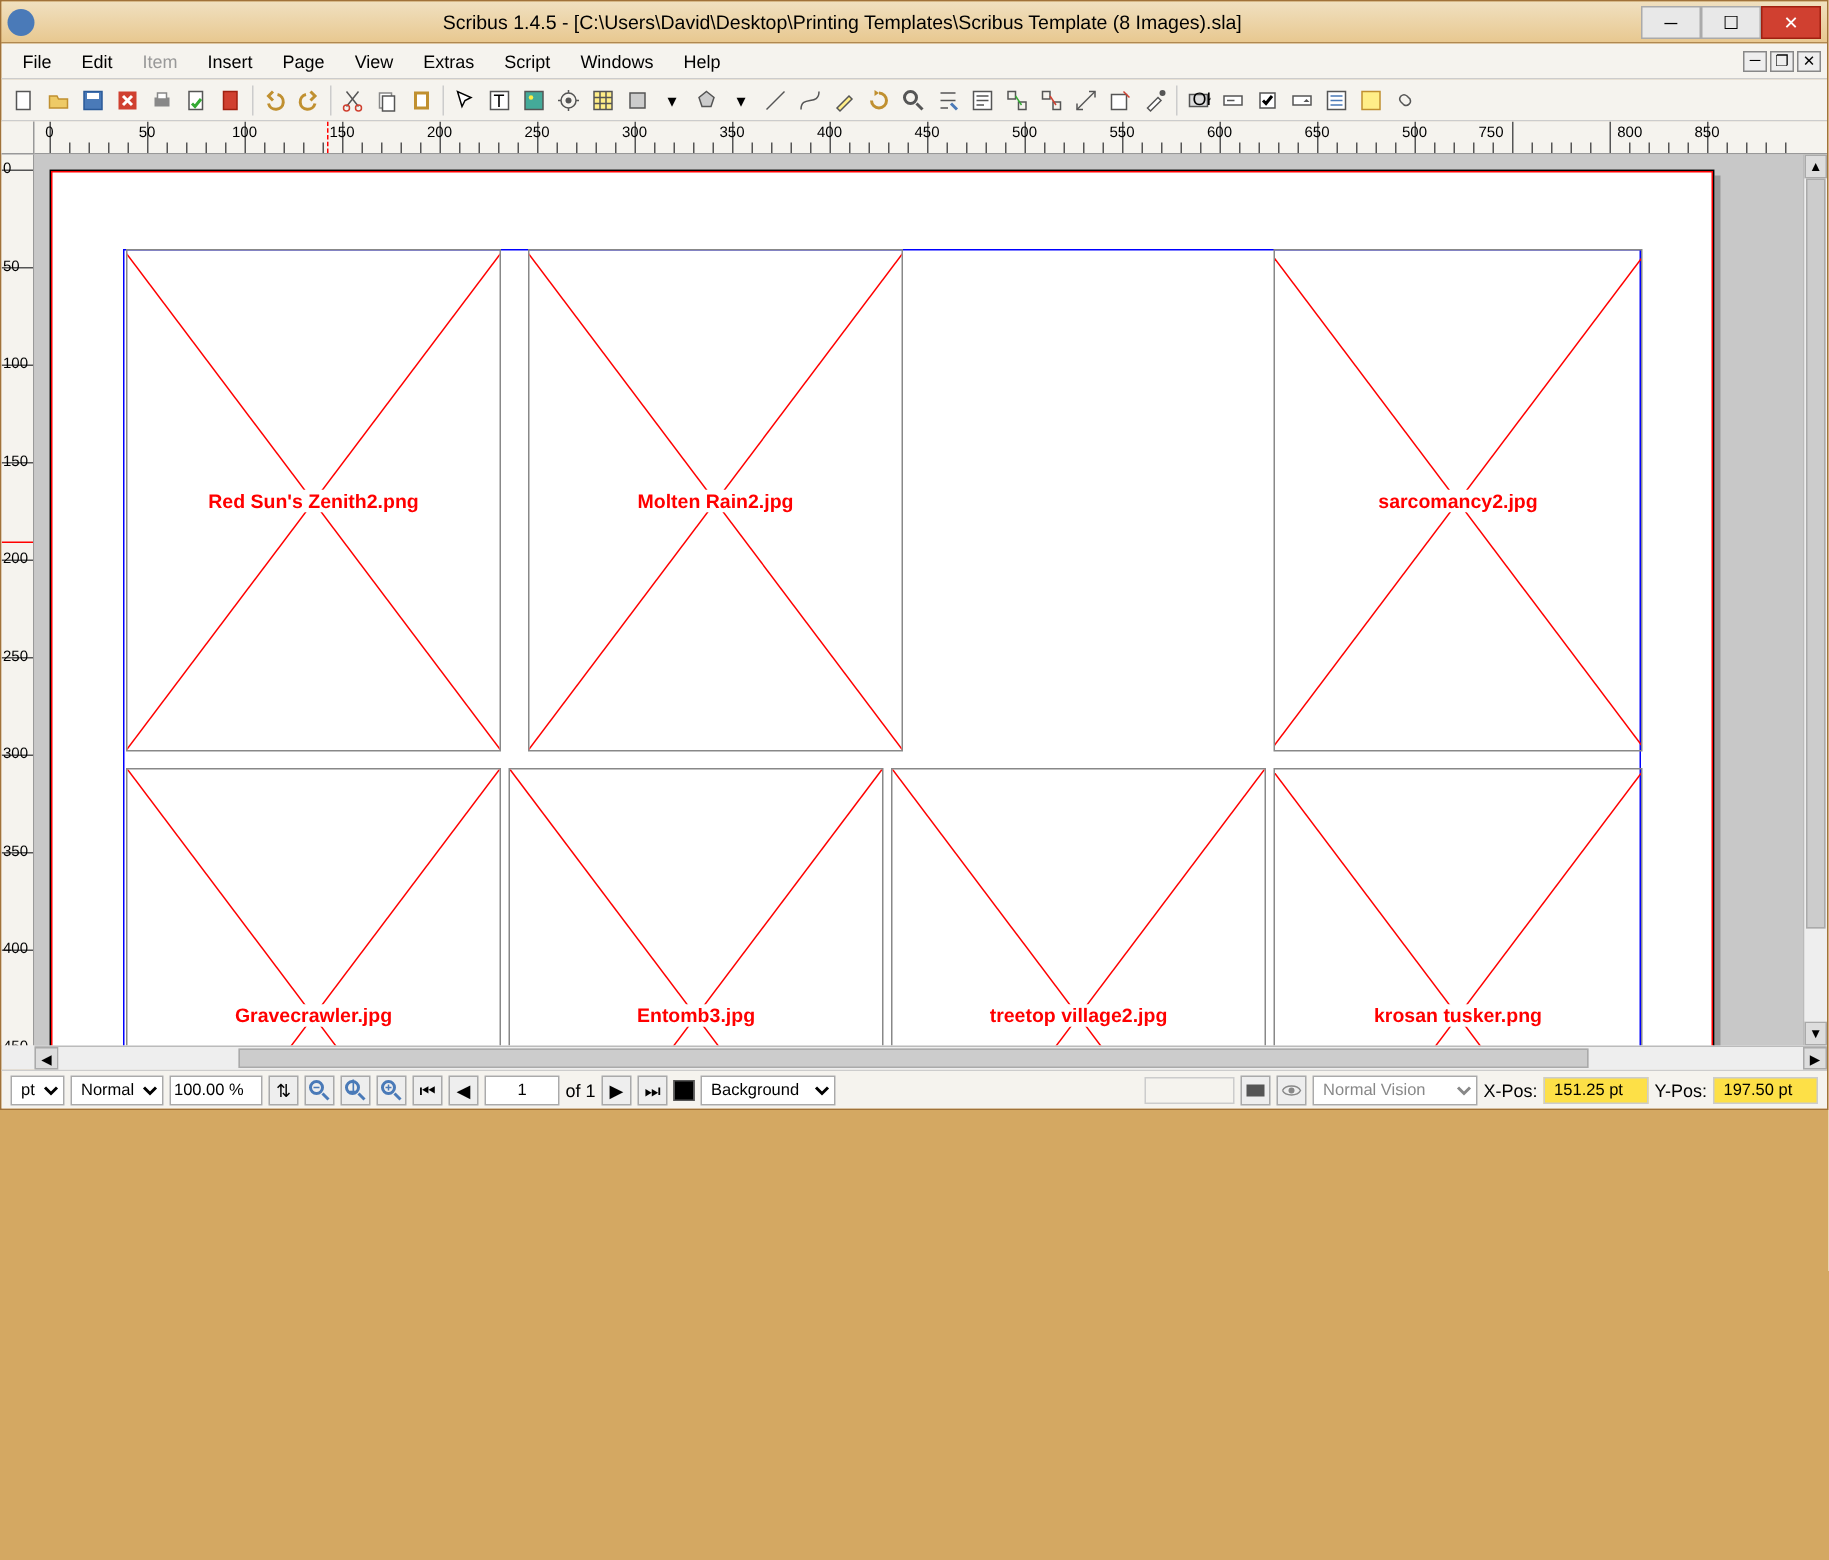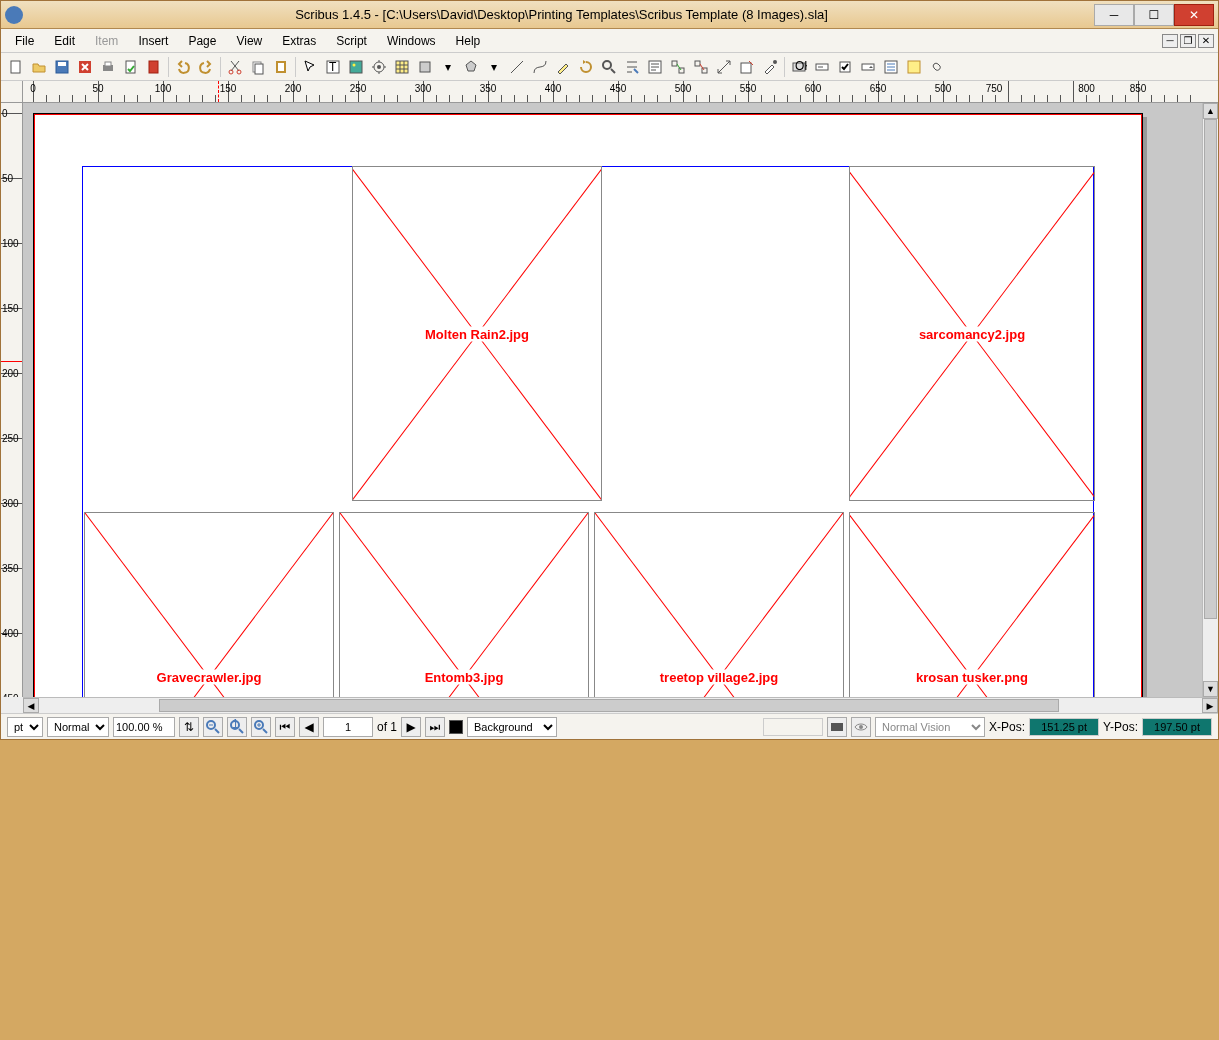--- a/index.html
+++ b/index.html
@@ -51,21 +51,21 @@
 .vscroll .sthumb { position:absolute; left:1px; right:1px; top:0; height:500px; background:#ccc; border:1px solid #aaa; }
 
 .hscrollrow { height: 16px; display:flex; background:#e8e8e8; border-top:1px solid #bbb; margin-left:22px;}
 .hscrollrow .sbtn { width:16px; background:#ddd; border:1px solid #aaa; display:flex; align-items:center; justify-content:center; font-size:9px;}
 .hscrollrow .strack { flex:1; background:#eee; position:relative;}
 .hscrollrow .sthumb { position:absolute; top:1px; bottom:1px; left:120px; width:900px; background:#ccc; border:1px solid #aaa;}
 
 .statusbar { height: 26px; background: #f5f3ee; display: flex; align-items: center; padding: 0 6px; border-top: 1px solid #ccc; gap: 4px; }
 .statusbar select, .statusbar input { height: 20px; font-size: 11px; border: 1px solid #aaa; padding: 0 2px; background:#fff; }
 .statusbar .sp { flex: 1; }
-.statusbar .coord { border: 1px solid #ccc; padding: 2px 6px; min-width: 70px; background:#0f766e; font-size:11px;text-align:center; }
+.statusbar .coord { border: 1px solid #ccc; padding: 2px 6px; min-width: 70px; background:#fde047; font-size:11px; }
 .statusbar .sbtn2 { width:20px; height:20px; border:1px solid #aaa; display:flex; align-items:center; justify-content:center; background:#eee; }
 
 .ruler-corner { position:absolute; left:0; top:0; width:22px; height:22px; background:#f5f3ee; border-right:1px solid #999; border-bottom:1px solid #999; z-index:5;}
 .cursor-h { position:absolute; top:0; bottom:0; width:0; border-left:1px dashed #ff0000; pointer-events:none; }
 .cursor-v { position:absolute; left:0; right:0; height:0; border-top:1px solid #ff0000; pointer-events:none; }
 
 svg.ico { width:16px; height:16px; }
 </style>
 </head>
 <body>
@@ -470,20 +470,25 @@
           <div class="tick" style="top: 725px;"></div>
           <div class="ticklbl" style="top: 725px;">550</div>
           <div class="tick" style="top: 790px;"></div>
           <div class="ticklbl" style="top: 790px;">600</div>
         </div>
       <div class="canvas-outer">
         <div class="canvas">
           <div class="bleed"></div>
           <div class="margin"></div>
 
+          <div class="frame" style="left:50px; top:52px; width:250px; height:335px">
+            <div class="x1"></div>
+              <div class="x2"></div>
+            <div class="flabel">Red Sun's Zenith2.png</div>
+          </div>
           <div class="frame" style="left:318px; top:52px; width:250px; height:335px">
             <div class="x1"></div>
               <div class="x2"></div>
             <div class="flabel">Molten Rain2.jpg</div>
           </div>
           <div class="frame" style="left:815px; top:52px; width:246px; height:335px">
             <div class="x1"></div>
               <div class="x2"></div>
             <div class="flabel">sarcomancy2.jpg</div>
           </div>

